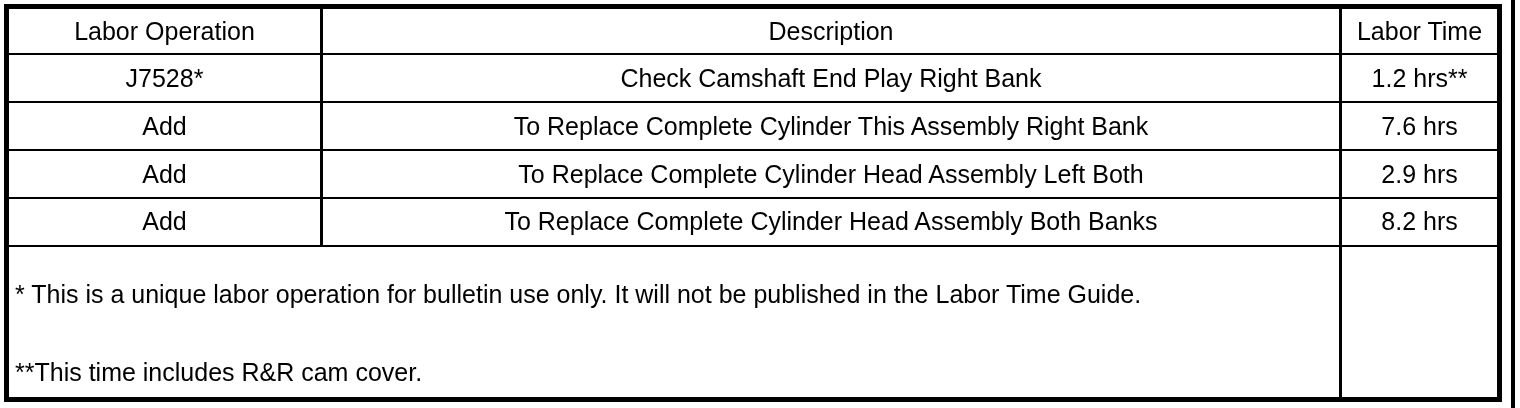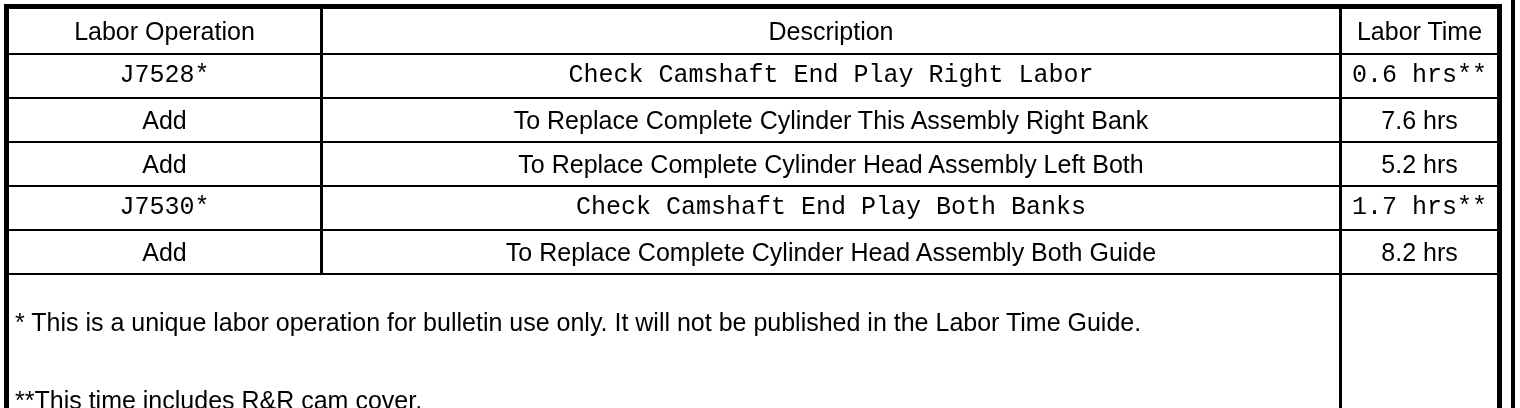--- a/index.html
+++ b/index.html
@@ -84,21 +84,20 @@
   tbody tr td {
     height: 42px;
   }
 
   
   tbody tr.thick-under td {
     border-bottom: 4px solid #000;
   }
   tbody tr.thin-under td {
     border-bottom: 2px solid #000;
-    font-family: Liberation Mono, monospace;
   }
 
   
   tr#footnote-row td {
     border-bottom: 0;
     height: 100px;
   }
   td#footnote-cell {
     text-align: left;
     vertical-align: top;
@@ -131,46 +130,41 @@
       <tr>
         <th class="col-op">Labor Operation</th>
         <th class="col-desc">Description</th>
         <th class="col-time">Labor Time</th>
       </tr>
     </thead>
     <tbody>
 
       <tr class="thin-under">
         <td class="col-op">J7528*</td>
-        <td class="col-desc">Check Camshaft End Play Right Labor</td>
-        <td class="col-time">0.6 hrs**</td>
+        <td class="col-desc">Check Camshaft End Play Right Bank</td>
+        <td class="col-time">1.2 hrs**</td>
       </tr>
 
       <tr class="thick-under">
         <td class="col-op">Add</td>
         <td class="col-desc">To Replace Complete Cylinder This Assembly Right Bank</td>
         <td class="col-time">7.6 hrs</td>
       </tr>
 
 
       <tr class="thick-under">
         <td class="col-op">Add</td>
         <td class="col-desc">To Replace Complete Cylinder Head Assembly Left Both</td>
-        <td class="col-time">5.2 hrs</td>
+        <td class="col-time">2.9 hrs</td>
       </tr>
 
-      <tr class="thin-under">
-        <td class="col-op">J7530*</td>
-        <td class="col-desc">Check Camshaft End Play Both Banks</td>
-        <td class="col-time">1.7 hrs**</td>
-      </tr>
 
       <tr class="thick-under">
         <td class="col-op">Add</td>
-        <td class="col-desc">To Replace Complete Cylinder Head Assembly Both Guide</td>
+        <td class="col-desc">To Replace Complete Cylinder Head Assembly Both Banks</td>
         <td class="col-time">8.2 hrs</td>
       </tr>
 
       <tr id="footnote-row">
         <td id="footnote-cell" colspan="2">
           <span class="fn-line">* This is a unique labor operation for bulletin use only. It will not be published in the Labor Time Guide.</span>
           <span class="fn-gap"></span>
           <span class="fn-line">**This time includes R&amp;R cam cover.</span>
         </td>
         <td id="footnote-time-cell" class="col-time"></td>

